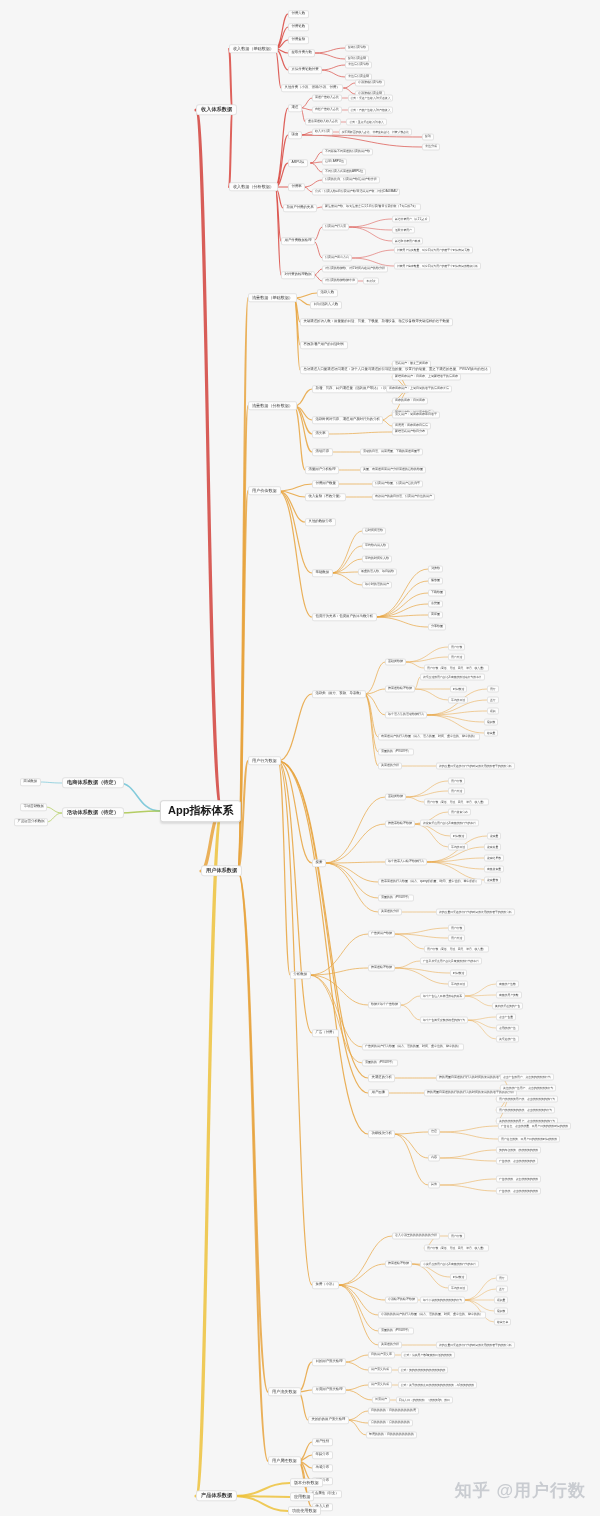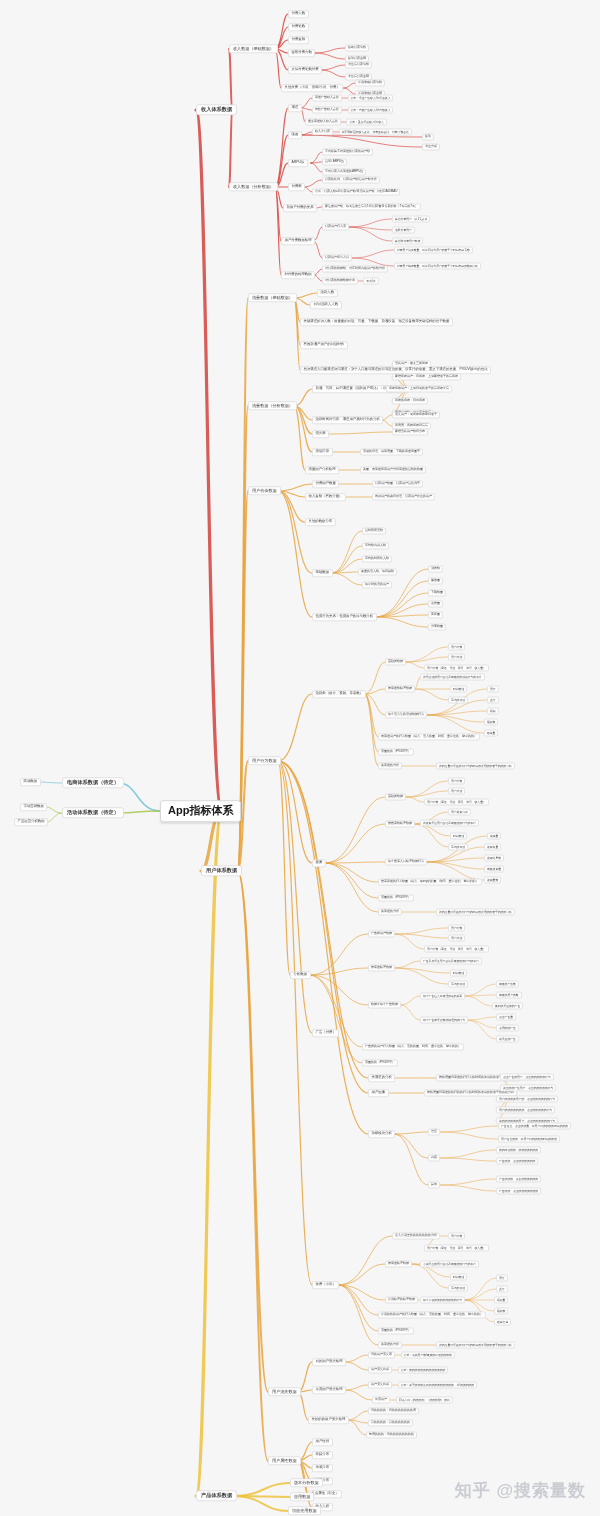--- a/index.html
+++ b/index.html
@@ -480,14 +480,14 @@
       <div class="node n-l1" style="left: 196px; top: 1496px;">产品体系数据</div>
       <div class="node n-l2" style="left: 290px; top: 1483px;">版本分析数据</div>
       <div class="node n-l2" style="left: 290px; top: 1497px;">应用数据</div>
       <div class="node n-l2" style="left: 288px; top: 1511px;">功能使用数据</div>
       <div class="node n-l1" style="left: 62px; top: 783px;">电商体系数据（待定）</div>
       <div class="node n-l3" style="left: 20px; top: 782px;">商城数据</div>
       <div class="node n-l1" style="left: 62px; top: 813px;">活动体系数据（待定）</div>
       <div class="node n-l3" style="left: 20px; top: 807px;">市场营销数据</div>
       <div class="node n-l3" style="left: 14px; top: 822px;">产品运营分析数据</div>
     </div>
-  <div class="watermark">知乎 @搜索量数</div>
+  <div class="watermark">知乎 @用户行数</div>
 </div>
 
 </body></html>

